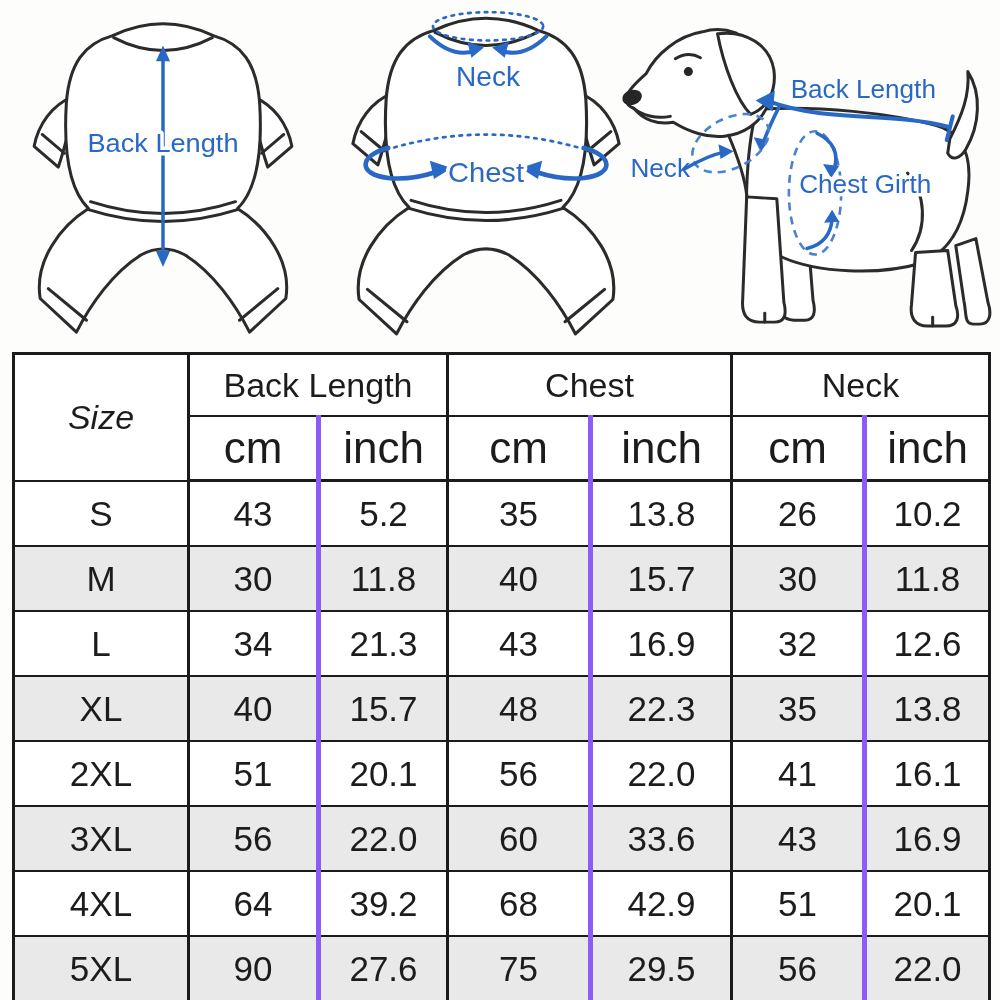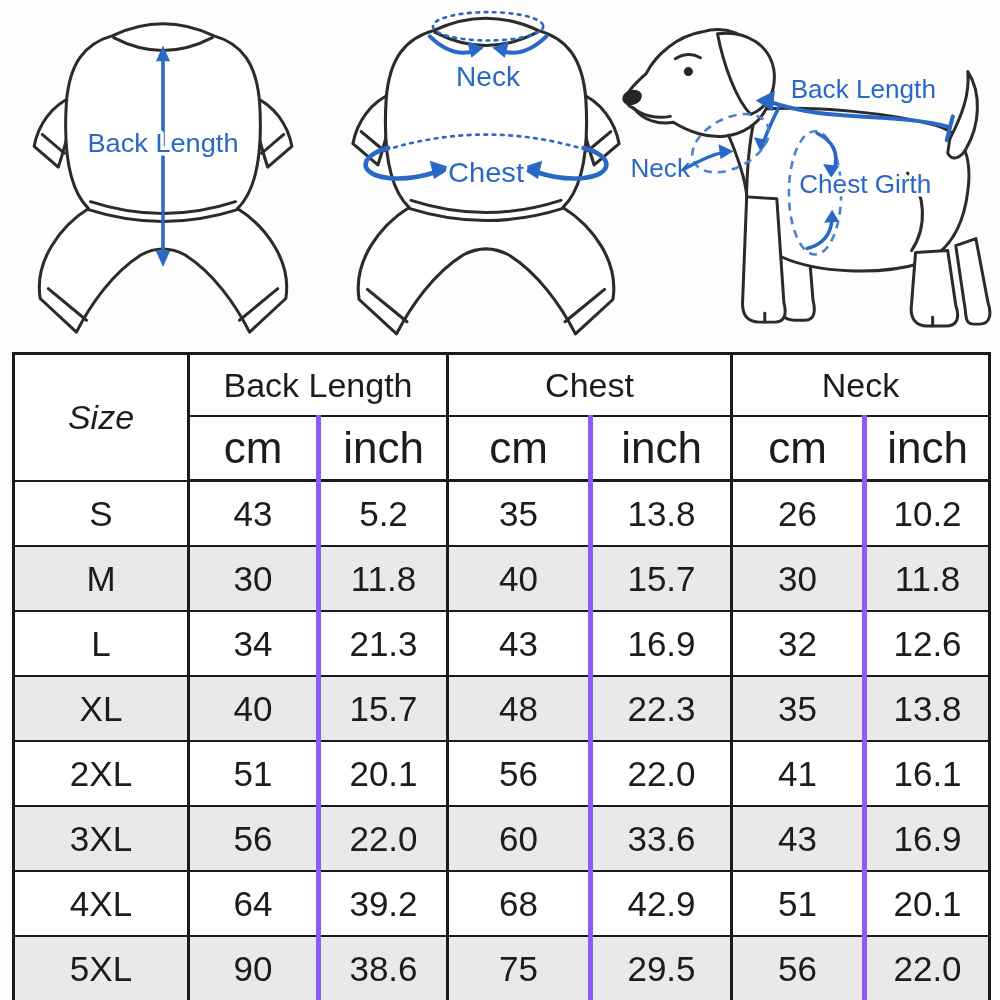--- a/index.html
+++ b/index.html
@@ -221,20 +221,20 @@
       <td class="gstart">64</td>
       <td class="thin">39.2</td>
       <td class="gstart">68</td>
       <td class="thin">42.9</td>
       <td class="gstart">51</td>
       <td class="thin">20.1</td>
     </tr>
     <tr class="stripe">
       <td>5XL</td>
       <td class="gstart">90</td>
-      <td class="thin">38.6</td>
+      <td class="thin">27.6</td>
       <td class="gstart">75</td>
       <td class="thin">29.5</td>
       <td class="gstart">56</td>
       <td class="thin">22.0</td>
     </tr>
   </tbody>
 </table>
 
 </body></html>

